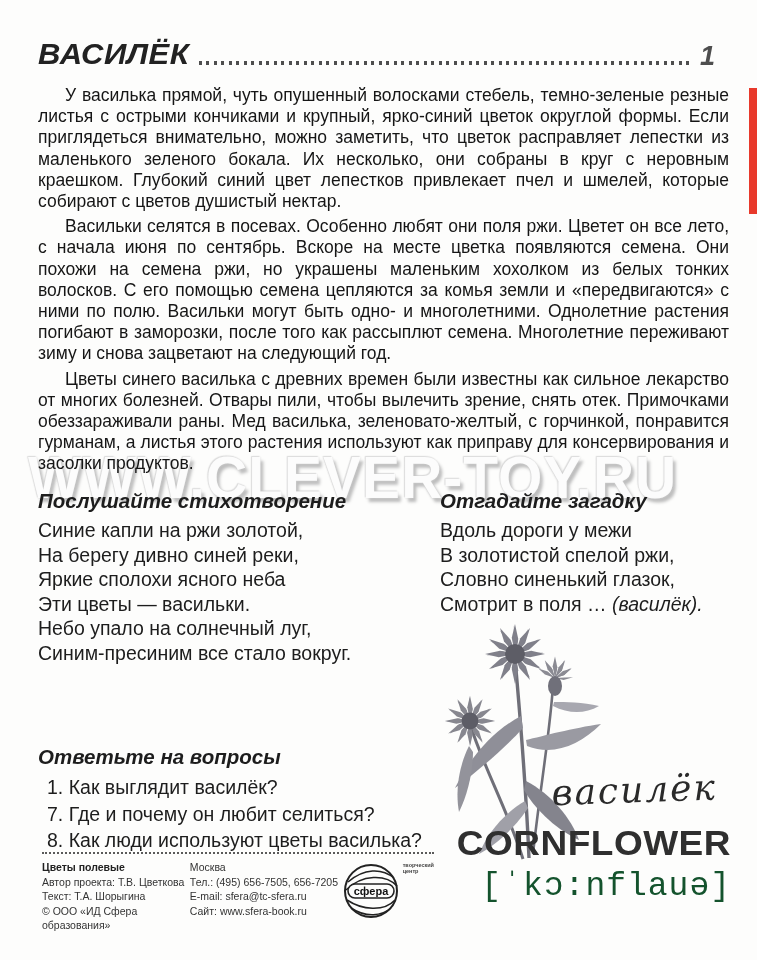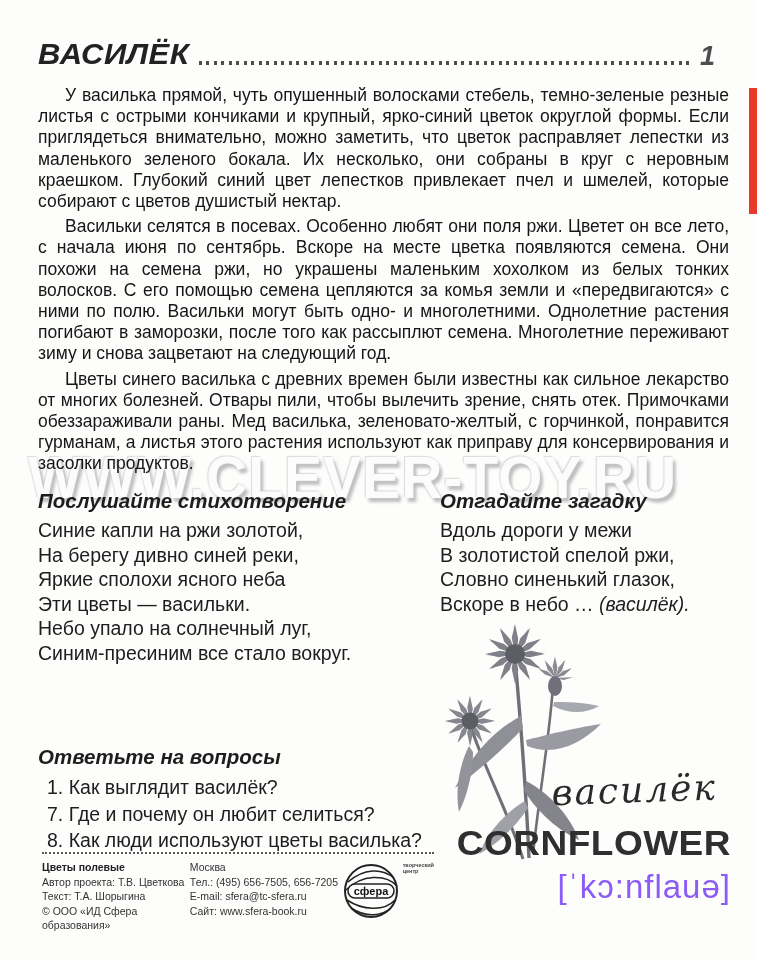--- a/index.html
+++ b/index.html
@@ -46,21 +46,21 @@
   .footer .col2 { width:152px; }
   .footer .bold { font-weight:bold; color:#222; }
   .logo-wrap { display:flex; align-items:flex-start; margin-top:2px; }
   .logo-sub { font-size:5.5px; line-height:6px; color:#444; margin-left:3px; font-weight:bold; }
   
   .illustration { position:absolute; left:433px; top:596px; }
   
   .flower-labels { position:absolute; right:26px; top:772px; width:330px; text-align:right; }
   .cursive-label { font-family:"DejaVu Serif", serif; font-style:italic; font-size:36px; color:#2a2a2a; letter-spacing:2px; transform:rotate(-2deg); margin-right:14px; }
   .en-label { font-size:37px; font-weight:bold; letter-spacing:.5px; color:#2f2f2f; margin-top:10px; transform:scaleY(.95); }
-  .transcription { font-family:Liberation Sans, sans-serif; font-size:33px; color:#8b5cf6; margin-top:3px; letter-spacing:1px; }
+  .transcription { font-family:Liberation Mono, monospace; font-size:33px; color:#14532d; margin-top:3px; letter-spacing:1px; }
 </style>
 </head>
 <body>
 
 <div class="page">
 
   <div class="watermark">WWW.CLEVER-TOY.RU</div>
 
   <div class="content">
 
@@ -86,21 +86,21 @@
       <div class="verse">Эти цветы — васильки.</div>
       <div class="verse">Небо упало на солнечный луг,</div>
       <div class="verse">Синим-пресиним все стало вокруг.</div>
     </div>
 
     <div class="riddle">
       <div class="sec-heading">Отгадайте загадку</div>
       <div class="verse">Вдоль дороги у межи</div>
       <div class="verse">В золотистой спелой ржи,</div>
       <div class="verse">Словно синенький глазок,</div>
-      <div class="verse"><span>Вскоре в небо … </span><span class="answer">(василёк).</span></div>
+      <div class="verse"><span>Смотрит в поля … </span><span class="answer">(василёк).</span></div>
     </div>
 
     <svg class="illustration" width="218" height="268" viewBox="0 0 218 268">
       <defs>
         <g id="spike">
           <path d="M0,0 L-2.6,-13 L0,-24 L2.6,-12 Z"></path>
           <path d="M0,0 L5.5,-11 L10.5,-20 L7.5,-8 Z"></path>
         </g>
         <g id="head">
           <use href="#spike" transform="rotate(0)"></use>

